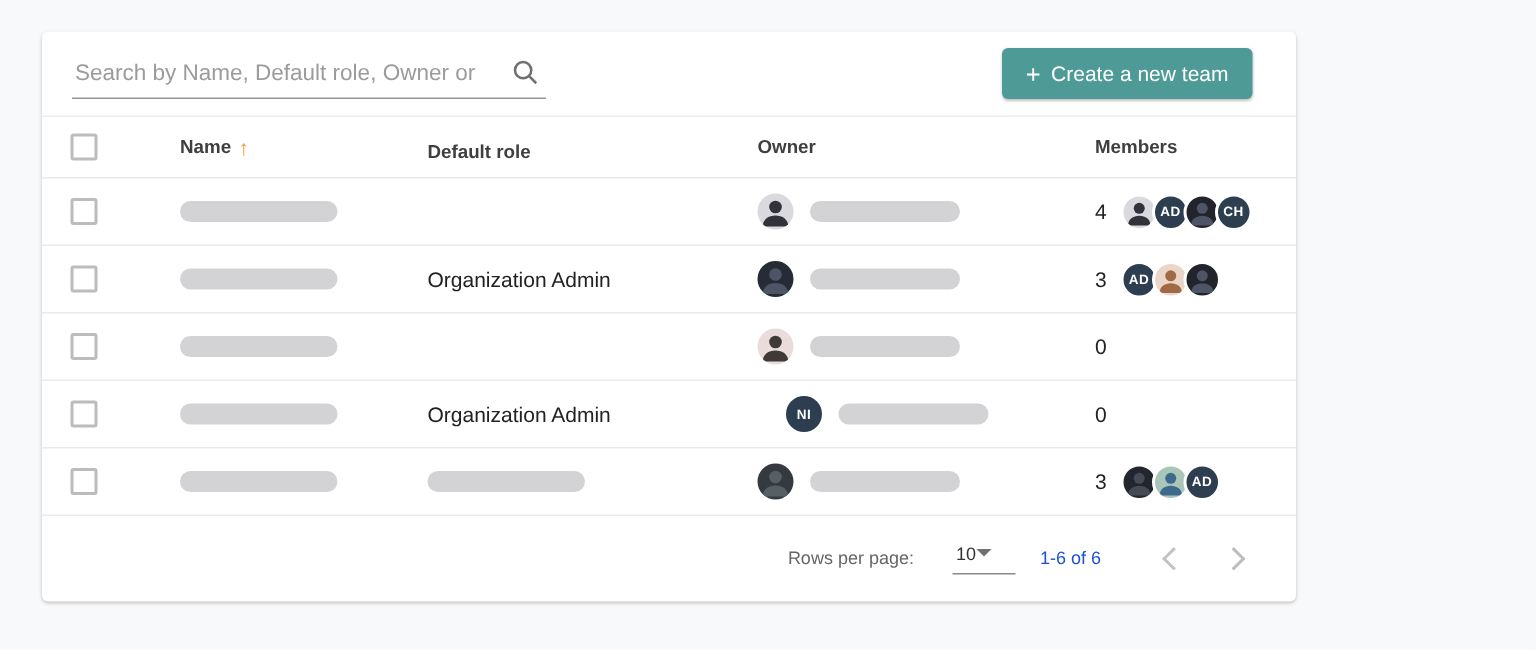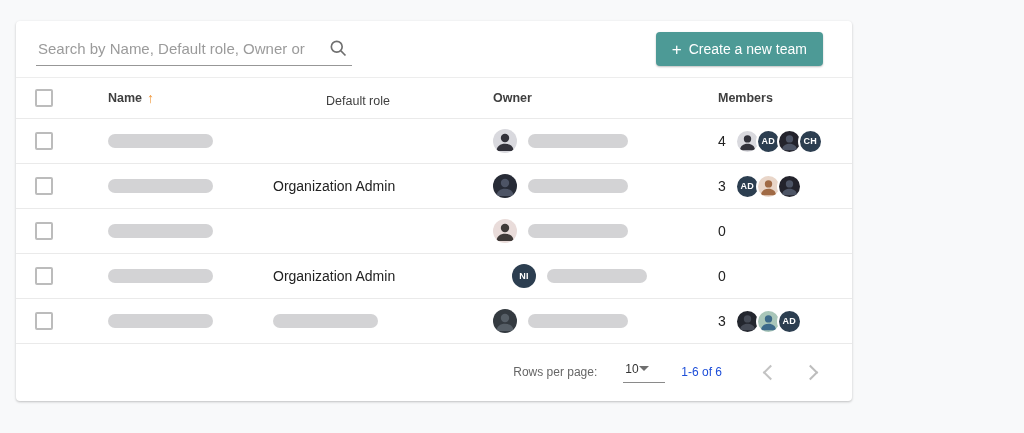--- a/index.html
+++ b/index.html
@@ -4,21 +4,21 @@
 <style>
   * { box-sizing: border-box; margin: 0; padding: 0; }
   html, body {
     width: 1024px; height: 433px;
     background: #f8f9fa;
     font-family: "Liberation Sans", sans-serif;
     overflow: hidden;
   }
   .card {
     position: absolute;
-    left: 16px; top: 21px;
+    left: 28px; top: 21px;
     width: 836px; height: 380px;
     background: #ffffff;
     border-radius: 4px;
     box-shadow: 0 1px 3px rgba(0,0,0,0.14), 0 1px 2px rgba(0,0,0,0.10);
   }
   
   .toolbar {
     height: 57px;
     display: flex;
     align-items: center;
@@ -61,21 +61,21 @@
     cursor: pointer;
   }
   .create-btn .plus { font-size: 17px; line-height: 1; font-weight: 400; }
   
   .trow {
     display: grid;
     grid-template-columns: 72px 165px 190px 240px 1fr;
     align-items: center;
     border-bottom: 1px solid #eaeaea;
   }
-  .thead { height: 41px; text-align: center; }
+  .thead { height: 41px; }
   .thead .hcell {
     font-size: 12.5px;
     font-weight: 700;
     color: #3f3f3f;
   }
   .hcell.sortable { cursor: pointer; display: flex; align-items: center; gap: 5px; }
   .sort-arrow { color: #f09637; font-size: 14px; font-weight: 400; }
   .cell-check { padding-left: 19px; }
   .cell-name  { padding-left: 20px; }
   .cell-role  { padding-left: 20px; font-size: 14px; color: #222; }
@@ -177,21 +177,21 @@
   </div>
 
   <div class="trow thead">
     <div class="cell-check">
       <span class="checkbox"></span>
     </div>
     <div class="cell-name hcell sortable">
       <span>Name</span>
       <span class="sort-arrow">↑</span>
     </div>
-    <div class="cell-role hcell" style="font-weight:400;margin-top:6px;">Default role</div>
+    <div class="cell-role hcell" style="font-weight:700;margin-top:6px;">Default role</div>
     <div class="cell-owner hcell" style="padding-left:50px;">Owner</div>
     <div class="cell-members hcell">Members</div>
   </div>
 
   <div id="rows">
       <div class="trow drow">
         <div class="cell-check">
           <span class="checkbox"></span>
         </div>
         <div class="cell-name">

